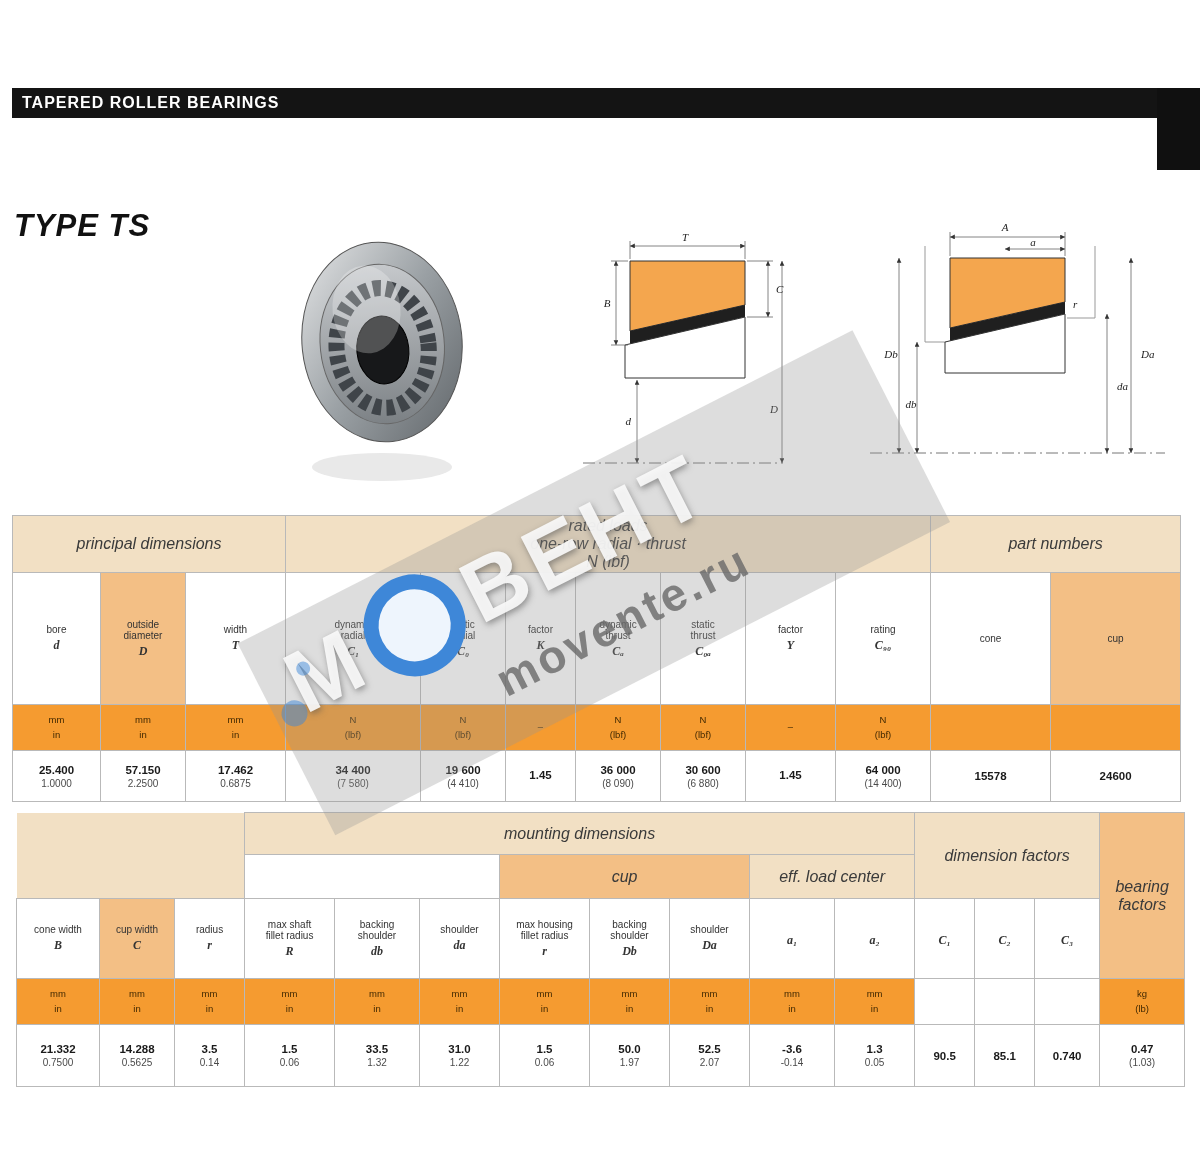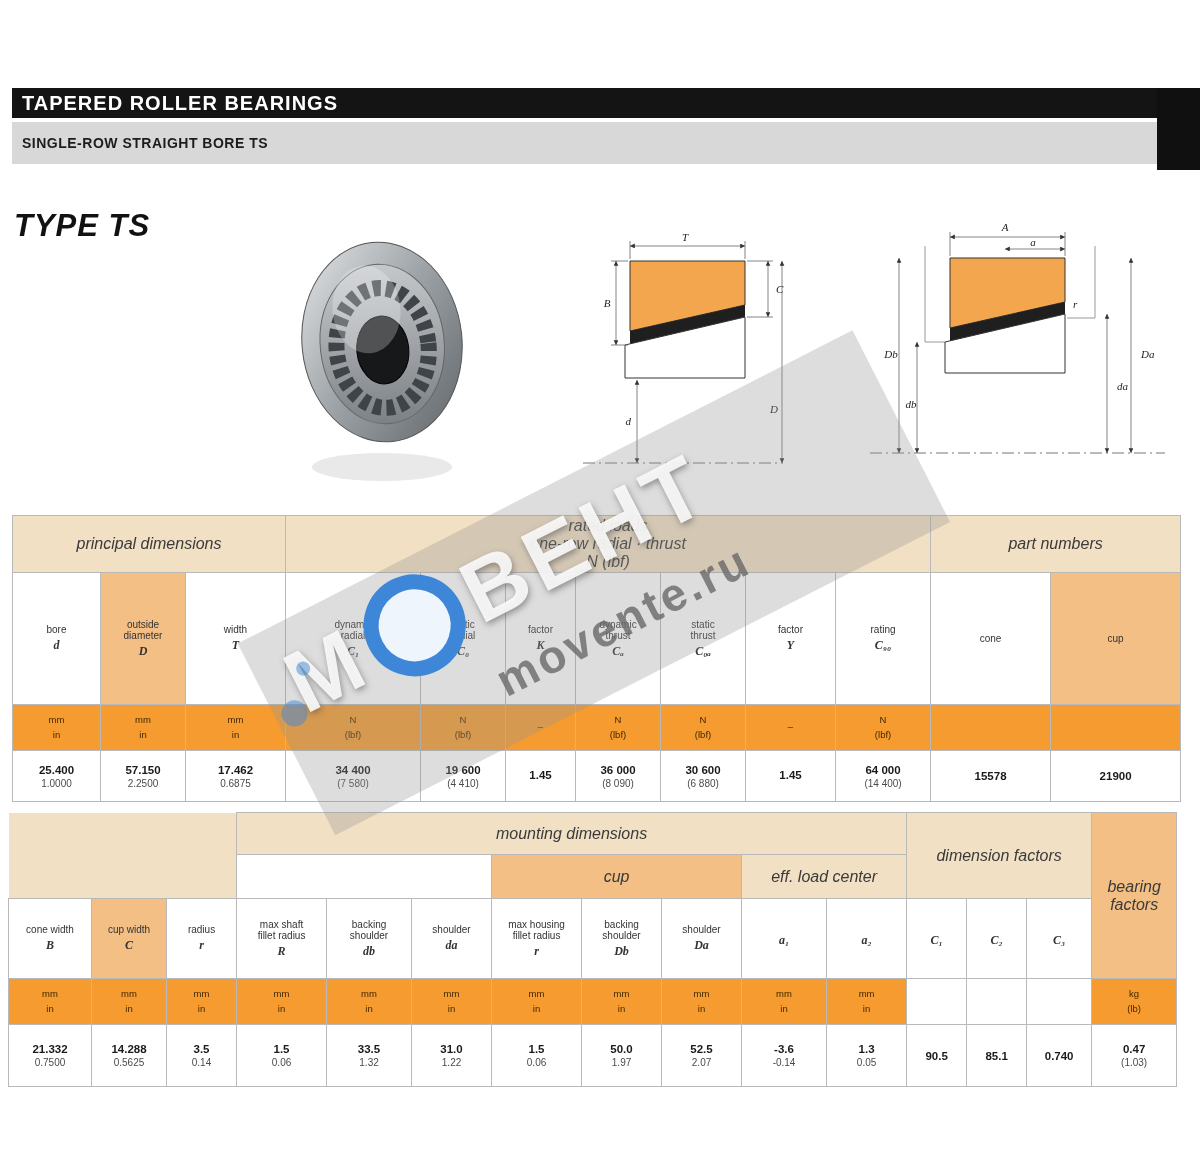--- a/index.html
+++ b/index.html
@@ -2,21 +2,21 @@
 <html><head>
 <meta charset="utf-8">
 <style>
   html,body{margin:0;padding:0;background:#fff;}
   #page{position:relative;width:1200px;height:1165px;background:#fff;overflow:hidden;
         font-family:"Liberation Sans",sans-serif;color:#222;}
   .abs{position:absolute;}
 
   
   .title-bar{left:12px;top:88px;width:1145px;height:30px;background:#141414;color:#fff;
-             font-size:20px;font-weight:800;letter-spacing:1px;line-height:30px;padding-left:10px;box-sizing:border-box;}
+             font-size:16px;font-weight:800;letter-spacing:1px;line-height:30px;padding-left:10px;box-sizing:border-box;}
   .subtitle-bar{left:12px;top:122px;width:1145px;height:42px;background:#d8d8d8;color:#1c1c1c;
              font-size:14px;font-weight:700;letter-spacing:.5px;line-height:42px;padding-left:10px;box-sizing:border-box;}
   .corner-tab{left:1157px;top:88px;width:43px;height:82px;background:#101010;}
 
   .type-heading{left:14px;top:208px;font-size:31px;font-weight:900;font-style:italic;letter-spacing:1px;color:#111;}
 
   
   table.cat{position:absolute;border-collapse:collapse;table-layout:fixed;background:#fff;}
   table.cat th,table.cat td{border:1px solid #b9b9b9;text-align:center;vertical-align:middle;
         padding:1px 2px;font-weight:normal;overflow:hidden;}
@@ -46,21 +46,20 @@
   .splash{position:absolute;border-radius:50%;background:#3e87d8;opacity:.5;}
 
   svg text{font-family:"Liberation Serif",serif;font-style:italic;font-size:11px;fill:#222;}
 </style>
 </head>
 <body>
 
 <div id="page">
 
   <div class="abs title-bar">TAPERED ROLLER BEARINGS</div>
-  <div class="abs subtitle-bar">SINGLE-ROW  STRAIGHT BORE  TS</div>
   <div class="abs corner-tab"></div>
 
   <div class="abs type-heading">TYPE TS</div>
 
   <svg class="abs" style="left:292px;top:212px;" width="180" height="285" viewBox="0 0 180 285">
     <defs>
       <linearGradient id="gm1" x1="0" y1="0" x2="1" y2="1">
         <stop offset="0" stop-color="#e6e7e8"></stop>
           <stop offset=".5" stop-color="#9aa0a4"></stop>
           <stop offset="1" stop-color="#5f6468"></stop>
@@ -312,27 +311,27 @@
             <div class="v2"></div>
           </td>
         <td class="data-cell">
             <div class="v1">64 000</div>
             <div class="v2">(14 400)</div>
           </td>
         <td class="data-cell">
             <div class="v1">15578</div>
           </td>
         <td class="data-cell">
-            <div class="v1">21900</div>
+            <div class="v1">24600</div>
           </td>
       </tr>
     </tbody>
   </table>
 
-  <table class="cat" style="left:8px;top:812px;width:1168px;">
+  <table class="cat" style="left:16px;top:812px;width:1168px;">
     <colgroup>
       <col style="width:83px">
         <col style="width:75px">
         <col style="width:70px">
       <col style="width:90px">
         <col style="width:85px">
         <col style="width:80px">
       <col style="width:90px">
         <col style="width:80px">
         <col style="width:80px">

